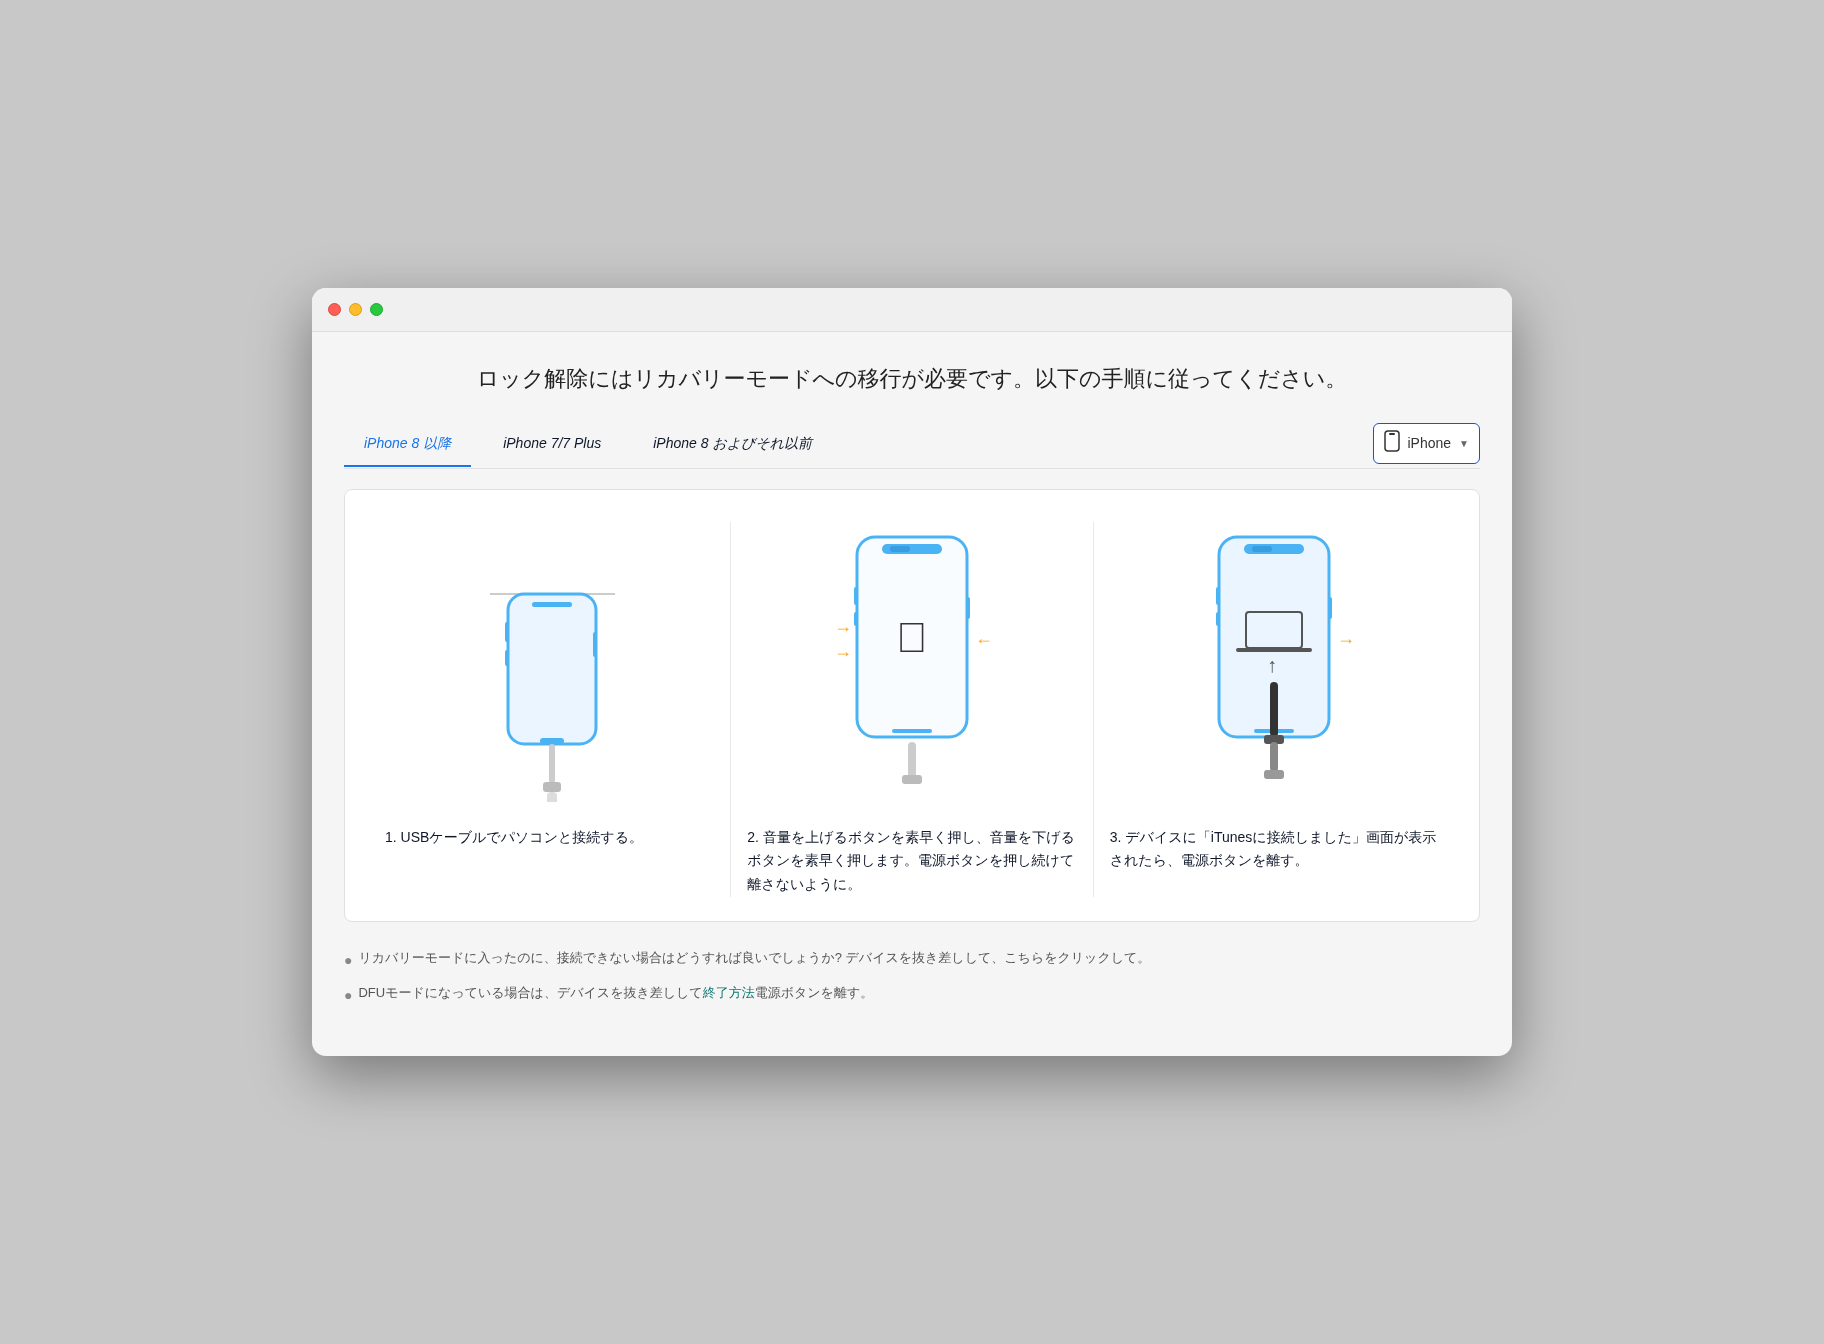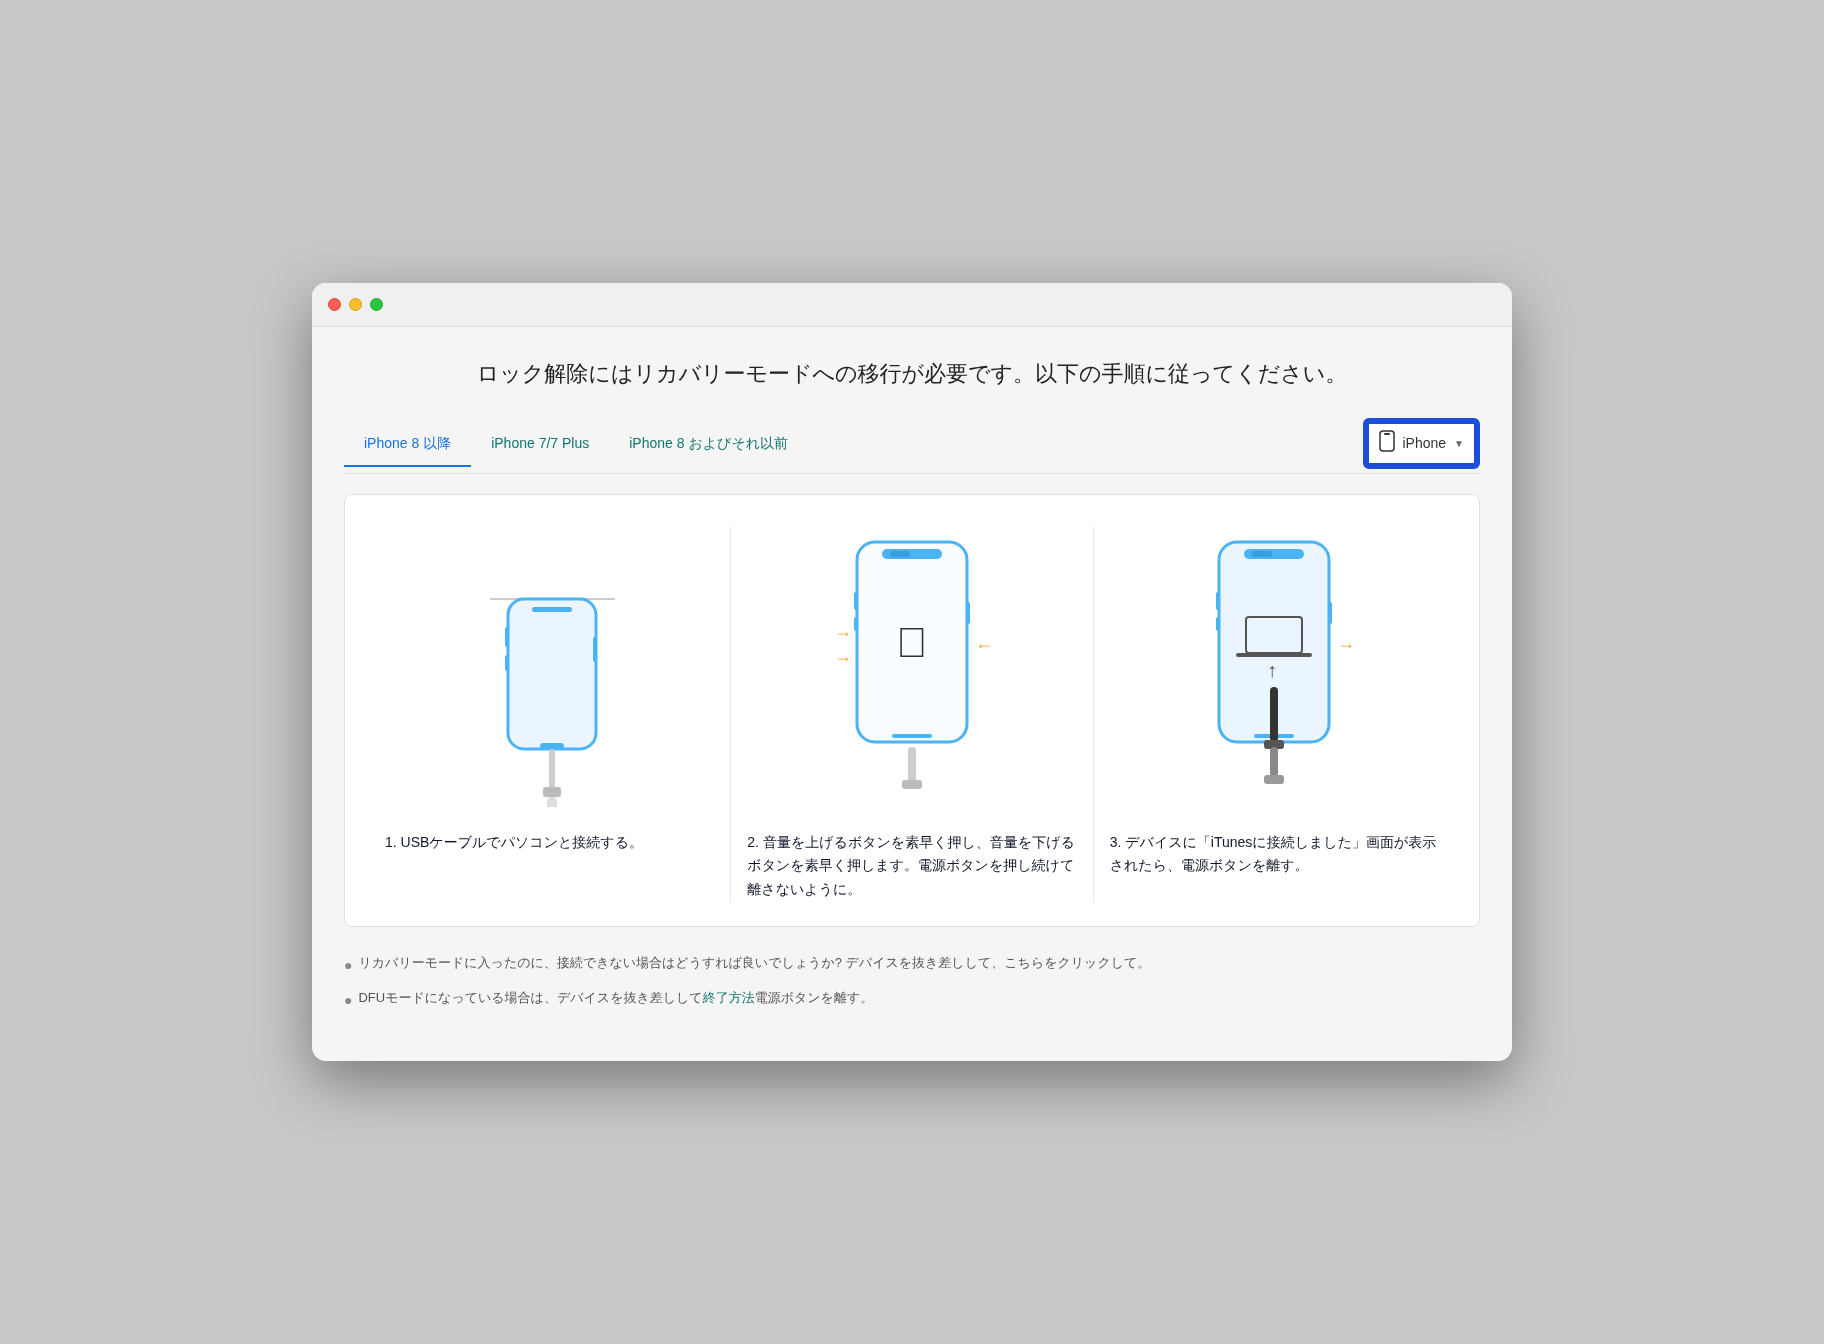--- a/index.html
+++ b/index.html
@@ -60,48 +60,49 @@
     .tabs-row {
       display: flex;
       align-items: center;
       border-bottom: 1px solid #e0e0e0;
       margin-bottom: 0;
       position: relative;
     }
 
     .tabs {
       display: flex;
-      gap: 0;
+      gap: 12px;
       flex: 1;
+      font-style: italic;
     }
 
     .tab {
       padding: 10px 20px 12px;
       font-size: 14px;
-      color: #0f766e;
+      color: #0f172a;
       cursor: pointer;
       border-bottom: 2px solid transparent;
       margin-bottom: -1px;
     }
 
     .tab.active {
       color: #1a73e8;
       border-bottom: 2px solid #1a73e8;
       font-weight: 500;
     }
 
     .device-selector {
       display: flex;
       align-items: center;
       gap: 8px;
       font-size: 14px;
       color: #333;
       cursor: pointer;
       padding: 6px 10px;
-      border: 6px solid #1d4ed8;
+      border: 1px solid #1d4ed8;
       border-radius: 6px;
       background: white;
       margin-bottom: 4px;
     }
 
     .device-icon {
       font-size: 18px;
       color: #333;
     }
 

